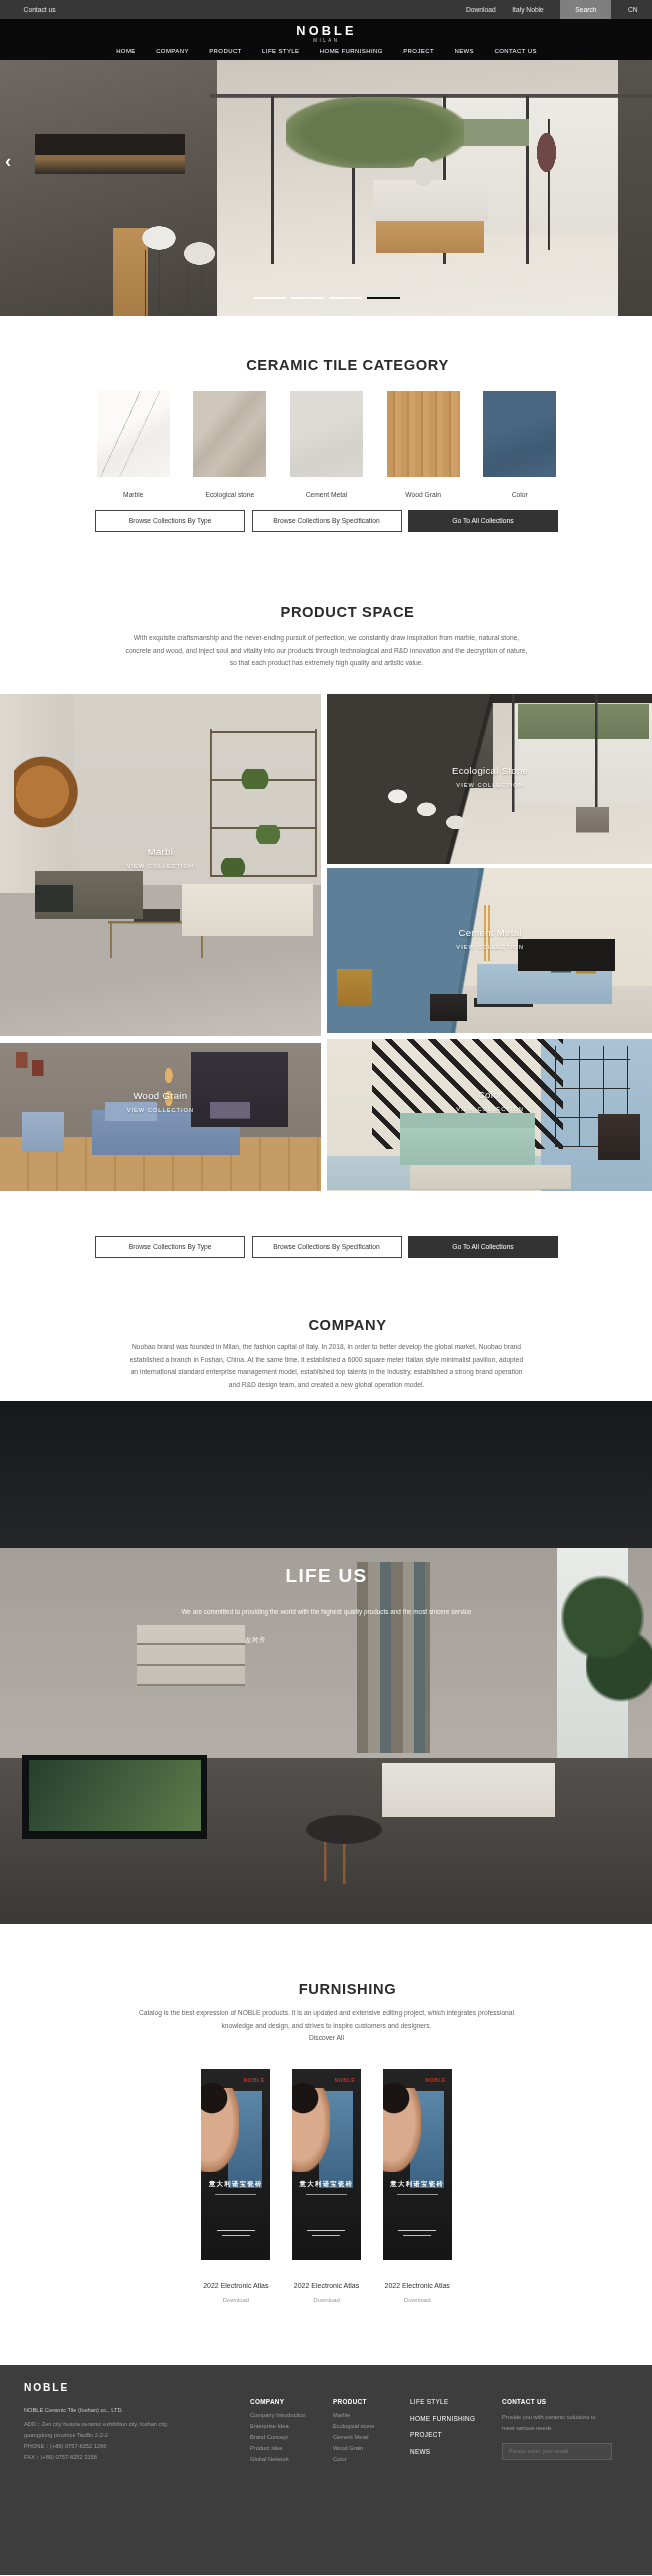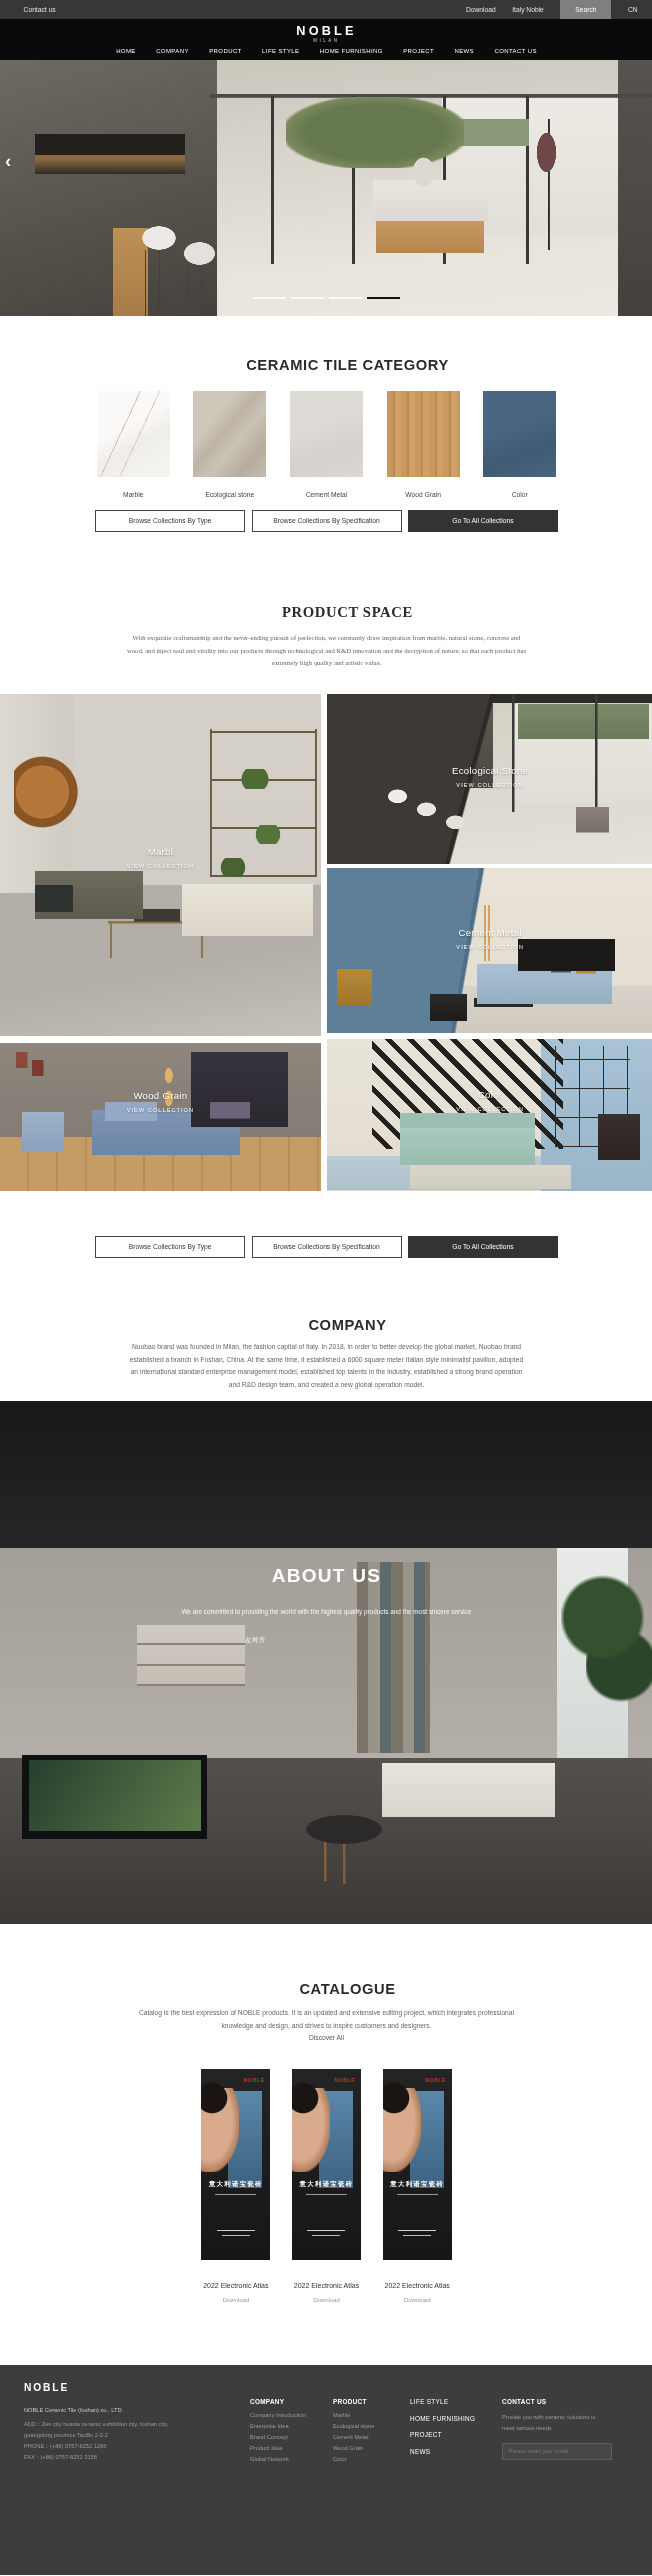--- a/index.html
+++ b/index.html
@@ -64,21 +64,21 @@
       linear-gradient(150deg, #fbfaf8 0 40%, #efedea 60%, #f7f5f2 100%); }
   .sw-eco { background:linear-gradient(130deg, #cfc7ba 0 30%, #bdb4a6 45%, #cac2b4 60%, #b7ad9f 80%, #c5bcae 100%); }
   .sw-cement { background:linear-gradient(160deg, #dedbd6 0 40%, #d4d1cc 70%, #dbd8d3 100%); }
   .sw-wood { background:repeating-linear-gradient(90deg, #c8995f 0 5.7px, #ba8a4e 5.7px 8.3px, #cfa067 8.3px 14px); }
   .sw-color { background:linear-gradient(160deg, #4a6680 0 40%, #3f5a73 70%, #4a6680 100%); }
   .btn-row { position:absolute; top:194px; width:100%; display:flex; justify-content:center; gap:6.4px; }
   .btn { width:150px; height:21.7px; display:flex; align-items:center; justify-content:center; font-size:6.7px; color:#333; background:#fff; border:0.6px solid #444; cursor:pointer; }
   .btn.dark { background:#333; color:#fff; border-color:#333; }
 
   
-  .pspace-head { position:relative; height:139px;font-family:Liberation Serif, serif; }
+  .pspace-head { position:relative; height:139px; }
   .pspace-head .sec-title { position:absolute; top:50px; width:100%; }
   .sec-para { position:absolute; width:100%; text-align:center; font-size:6.7px; color:#666; line-height:1.9; }
   .pspace-head .sec-para { top:78px; padding:0 124px; }
 
   
   .grid { height:498px; display:flex; gap:6.4px; padding-top:1.3px; }
   .gcol-l { width:321px; } .gcol-r { width:326px; }
   .scene { position:relative; }
   .tile-caption { position:absolute; left:0; right:0; text-align:center; color:#fff; cursor:pointer; }
   .tile-name { font-size:9.6px; letter-spacing:0.3px; text-shadow:0 0.6px 1.9px rgba(0,0,0,.35); }
@@ -349,27 +349,27 @@
     <div class="btn dark">Go To All Collections</div>
   </div>
 </div>
 
 <div class="company">
   <div class="sec-title">COMPANY</div>
   <div class="sec-para">Nuobao brand was founded in Milan, the fashion capital of Italy. In 2018, in order to better develop the global market, Nuobao brand established a branch in Foshan, China. At the same time, it established a 6000 square meter Italian style minimalist pavilion, adopted an international standard enterprise management model, established top talents in the industry, established a strong brand operation and R&amp;D design team, and created a new global operation model.</div>
 </div>
 
 <div class="about">
-  <div class="about-title">ABOUT US</div>
+  <div class="about-title">LIFE US</div>
   <div class="about-sub">We are committed to providing the world with the highest quality products and the most sincere service</div>
   <div class="about-note">左对齐</div>
 </div>
 
 <div class="catalogue">
-  <div class="sec-title">CATALOGUE</div>
+  <div class="sec-title">FURNISHING</div>
   <div class="sec-para">Catalog is the best expression of NOBLE products. It is an updated and extensive editing project, which integrates professional knowledge and design, and strives to inspire customers and designers.</div>
   <div class="discover">Discover All</div>
   <div class="covers">
     <div class="cover-col">
       <div class="cover">
         <span class="cover-brand">NOBLE</span>
         <span class="cover-cn">意大利诺宝瓷砖</span>
       </div>
       <div class="cover-title">2022 Electronic Atlas</div>
       <div class="cover-dl">Download</div>

